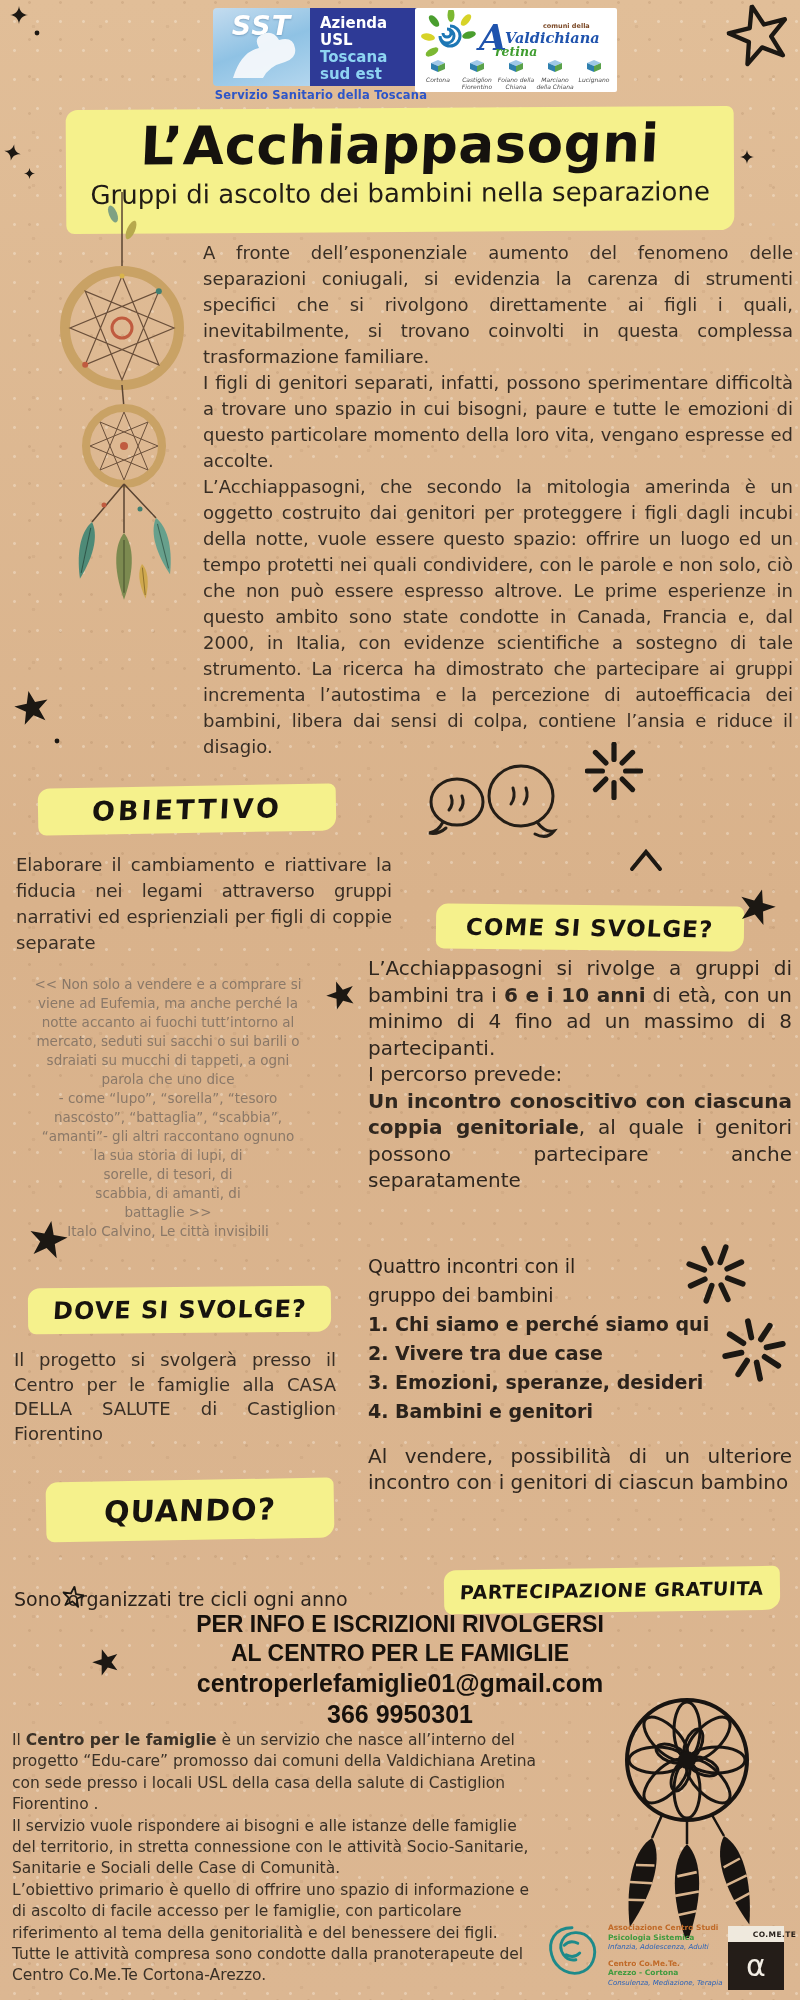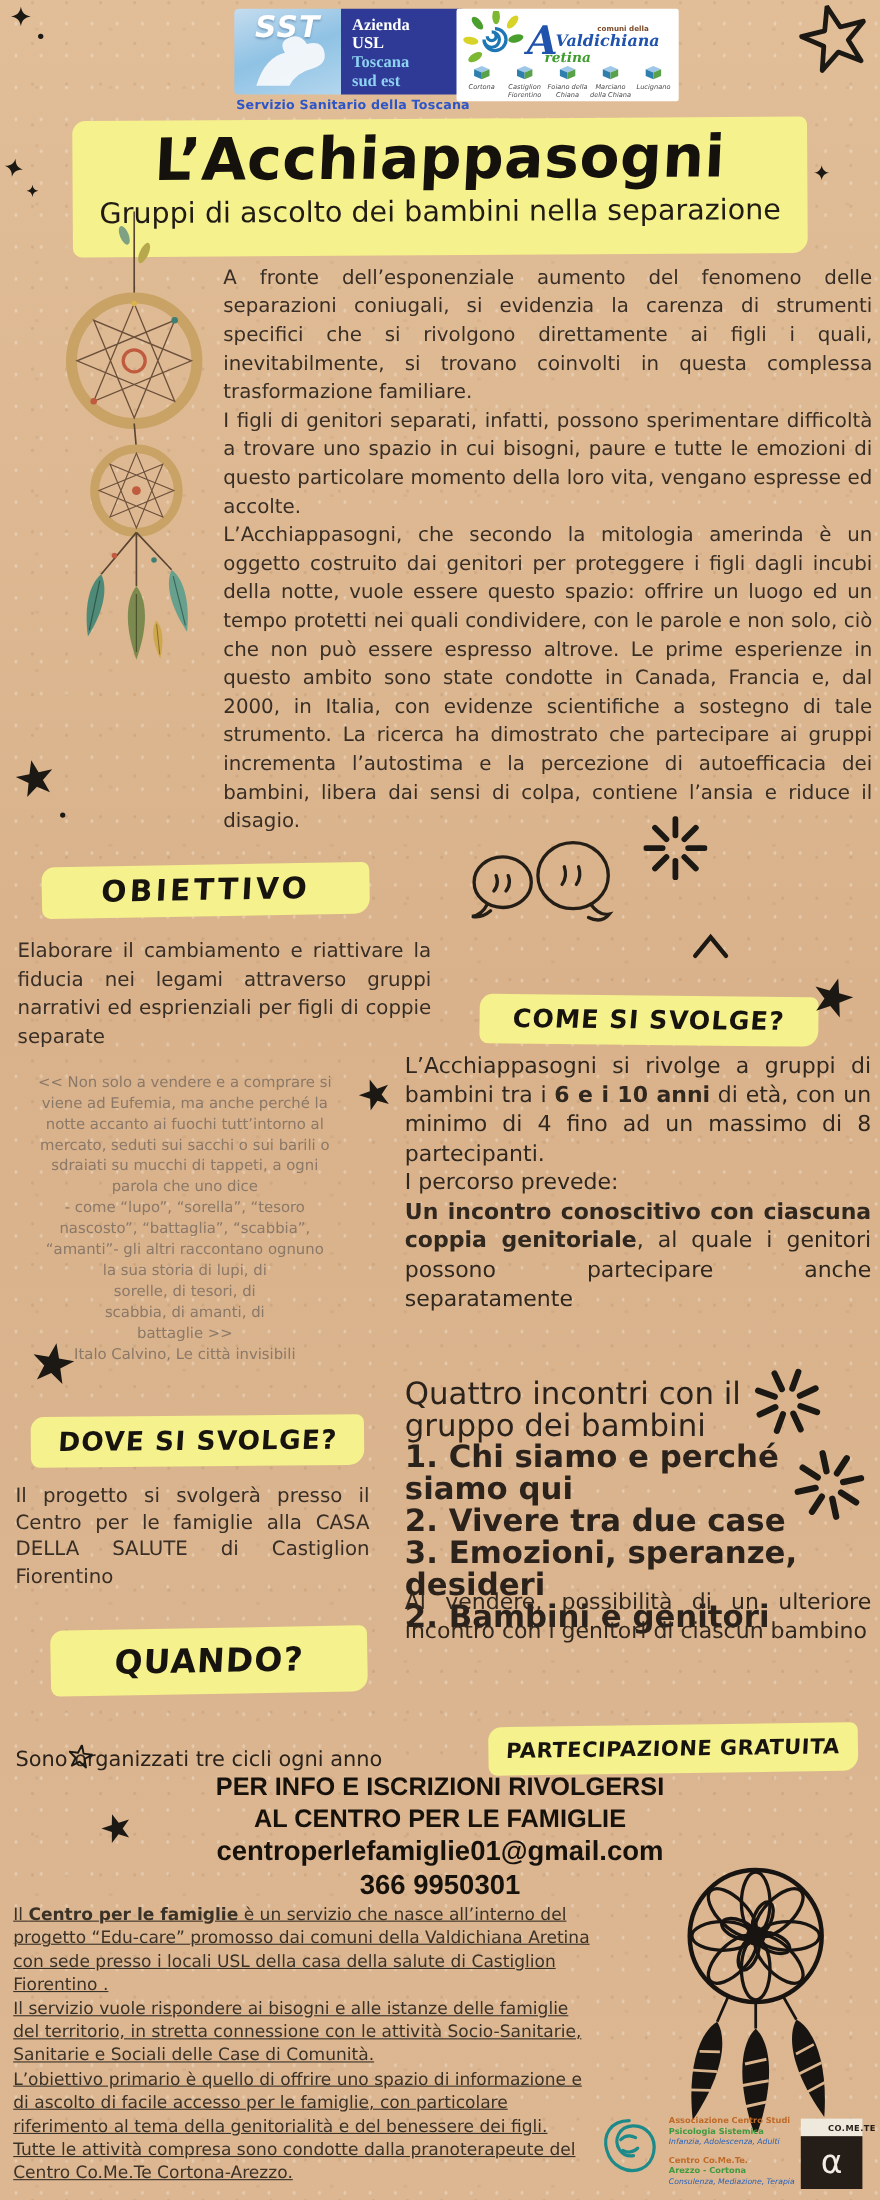--- a/index.html
+++ b/index.html
@@ -23,21 +23,21 @@
   .body-txt p{margin:0;}
   b{font-weight:bold;}
   
   .sst{display:flex;}
   .sst-photo{width:97px;height:78px;background:linear-gradient(160deg,#c4dcef 0%,#8fc2e4 50%,#b3d6ee 100%);
     position:relative;border-radius:4px 0 0 4px;overflow:hidden;}
   .sst-abbr{position:absolute;top:2px;left:0;right:0;text-align:center;color:#fff;
     font-weight:800;font-style:italic;font-size:27px;letter-spacing:1px;text-shadow:0 1px 2px rgba(40,80,120,.35);}
   .sst-panel{width:121px;height:78px;background:#2e3a96;border-radius:0 12px 12px 0;
     box-sizing:border-box;padding:7px 0 0 10px;}
-  .sst-panel div{font-weight:800;font-size:15px;line-height:17px;color:#fff;font-family:Liberation Serif, serif;}
+  .sst-panel div{font-weight:800;font-size:15px;line-height:17px;color:#fff;}
   .sst-panel div.lt{color:#8ed4f2;}
   .sst-caption{color:#2d55c8;font-weight:800;font-size:11.5px;text-align:center;letter-spacing:.2px;}
   .vald{background:#fff;border-radius:2px;}
   .vald-A{font-family:"DejaVu Serif",serif;font-style:italic;font-weight:800;color:#1f53ad;font-size:36px;line-height:34px;}
   .vald-small{font-size:6.5px;color:#7c4a28;font-weight:700;}
   .vald-n1{font-family:"DejaVu Serif",serif;font-style:italic;font-weight:700;color:#1f53ad;font-size:14.5px;line-height:14px;}
   .vald-n2{font-family:"DejaVu Serif",serif;font-style:italic;font-weight:700;color:#3f9d2f;font-size:12.5px;line-height:12px;}
   .towns{display:flex;justify-content:space-between;}
   .town{width:19.5%;text-align:center;}
   .town .lbl{font-size:6px;line-height:6.5px;color:#4a4a4a;font-style:italic;}
@@ -45,21 +45,21 @@
   .title-band{transform:rotate(-.35deg);text-align:center;}
   .title-main{font-size:53px;line-height:58px;font-weight:800;color:#15120e;letter-spacing:.5px;transform:skewX(-3deg);margin-top:8px;}
   .title-sub{font-size:26px;line-height:32px;color:#201b15;margin-top:3px;}
   
   .quote{font-size:13.5px;line-height:19px;color:#8a7868;text-align:center;}
   
   .contact{text-align:center;color:#17110c;font-family:"Liberation Sans",sans-serif;}
   .contact .c1{font-size:23px;line-height:29px;font-weight:800;}
   .contact .c2{font-size:25px;line-height:31px;font-weight:800;}
   
-  .footer-txt{font-size:15.5px;line-height:21.4px;color:#3a3127;text-decoration:underline;}
+  .footer-txt{font-size:15.5px;line-height:21.4px;color:#3a3127;}
   .footer-txt p{margin:0;}
   
   .ptext div{margin:0 0 1px 0;}
   .pt-o{color:#c06a28;font-weight:800;font-size:7.5px;line-height:8.5px;}
   .pt-g{color:#3f9b3f;font-weight:800;font-size:7.5px;line-height:8.5px;}
   .pt-b{color:#2a62b8;font-style:italic;font-size:7px;line-height:8.5px;}
   .comete{width:56px;height:64px;}
   .comete-top{height:16px;background:#efe9dd;display:flex;align-items:center;justify-content:center;
     font-size:7.5px;font-weight:800;color:#241d18;letter-spacing:.4px;padding-left:37px;}
   .comete-body{height:48px;background:#241d18;display:flex;align-items:center;justify-content:center;
@@ -245,27 +245,27 @@
     <div>battaglie &gt;&gt;</div>
     <div>Italo Calvino, Le città invisibili</div>
   </div>
 
   <div class="abs body-txt" style="left:368px;top:955px;width:424px;font-size:20px;line-height:26.5px;color:#30271f;">
     <p><span>L’Acchiappasogni si rivolge a gruppi di bambini tra i </span><b>6 e i 10 anni</b><span> di età, con un minimo di 4 fino ad un massimo di 8 partecipanti.</span></p>
     <p>I percorso prevede:</p>
     <p><b>Un incontro conoscitivo con ciascuna coppia genitoriale</b><span>, al quale i genitori possono partecipare anche separatamente</span></p>
   </div>
 
-  <div class="abs" style="left:368px;top:1252px;width:370px;font-size:28px;line-height:29px;color:#2b221b;">
+  <div class="abs" style="left:368px;top:1252px;width:370px;font-size:19px;line-height:29px;color:#2b221b;">
     <div>Quattro incontri con il</div>
     <div>gruppo dei bambini</div>
     <div style="font-weight:800">1. Chi siamo e perché siamo qui</div>
     <div style="font-weight:800">2. Vivere tra due case</div>
     <div style="font-weight:800">3. Emozioni, speranze, desideri</div>
-    <div style="font-weight:800">2. Bambini e genitori</div>
+    <div style="font-weight:800">4. Bambini e genitori</div>
   </div>
 
   <svg class="abs" style="left:685px;top:1243px;" width="62" height="62" viewBox="0 0 100 100">
     <g stroke="#1c1813" stroke-width="9" stroke-linecap="round" transform="rotate(20 50 50)">
       <line x1="96" y1="50" x2="70" y2="50"></line>
         <line x1="82" y1="82" x2="64" y2="64"></line>
       <line x1="50" y1="96" x2="50" y2="70"></line>
         <line x1="18" y1="82" x2="36" y2="64"></line>
       <line x1="4" y1="50" x2="30" y2="50"></line>
         <line x1="18" y1="18" x2="36" y2="36"></line>

